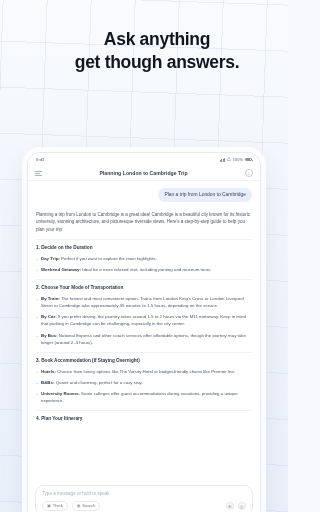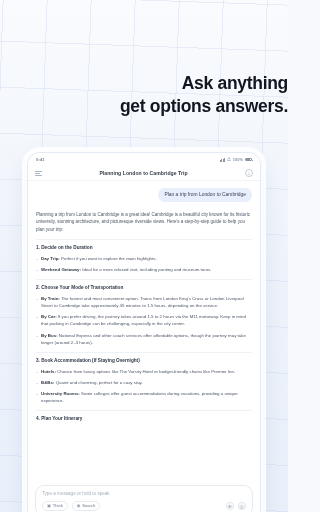--- a/index.html
+++ b/index.html
@@ -15,22 +15,22 @@
     background:
       repeating-linear-gradient(92deg,  rgba(190,205,235,.30) 0 1px, transparent 1px 44px),
       repeating-linear-gradient(182deg, rgba(190,205,235,.30) 0 1px, transparent 1px 46px),
       linear-gradient(#fbfcfe 0%, #eef3fb 55%, #e9f0fa 100%);
     z-index:0;
   }
   #page { position:relative; z-index:1; width:288px; height:512px; }
 
   
   .headline {
-    text-align:right;
-    padding-top:72px;
+    text-align:center;
+    padding-top:28px;
     color:#11161f;
     font-weight:bold;
     font-size:17.5px;
     line-height:1.33;
     letter-spacing:-.3px;
     margin-left:26px;
   }
   .headline .l2 { display:block; }
 
   
@@ -134,21 +134,21 @@
 </style>
 </head>
 <body>
 
 <div id="bg-grid"></div>
 
 <div id="page">
 
   <div class="headline">
     <span>Ask anything</span>
-    <span class="l2">get options answers.</span>
+    <span class="l2">get though answers.</span>
   </div>
 
   <div class="device">
     <div class="screen">
 
       <div class="statusbar">
         <span>9:41</span>
         <span class="status-right">
           <span class="sig">
               <i></i>

